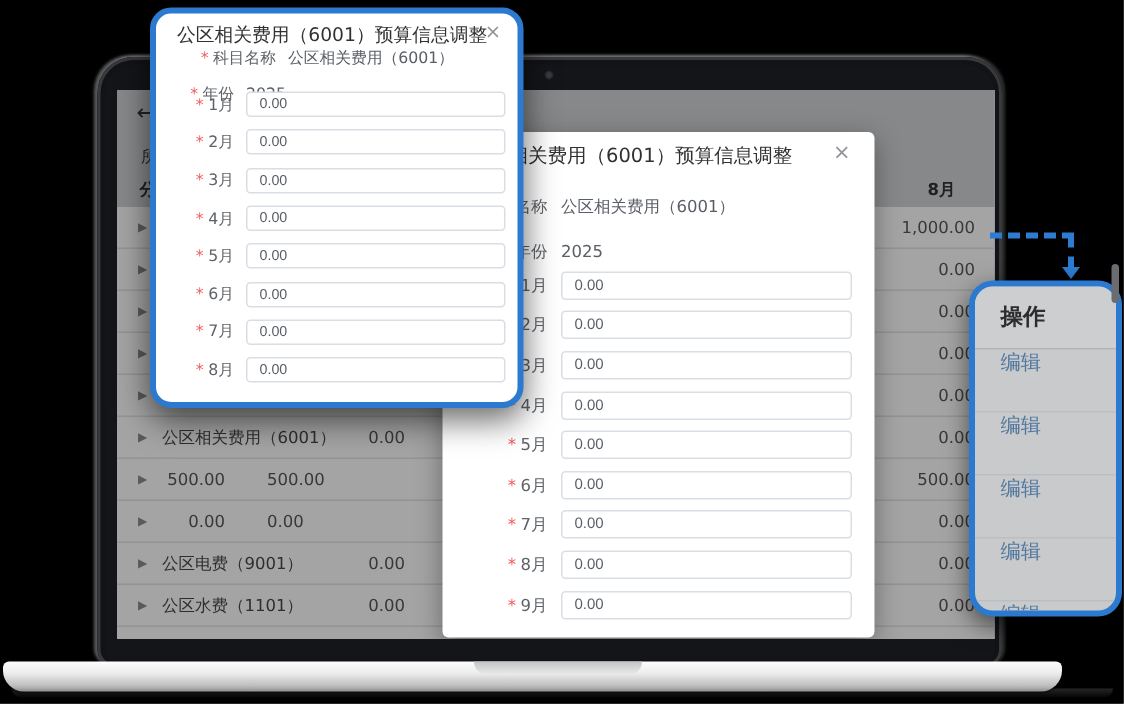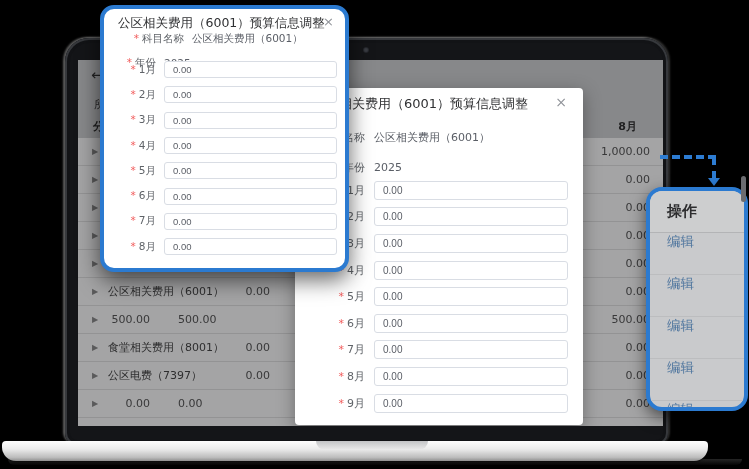--- a/index.html
+++ b/index.html
@@ -169,36 +169,36 @@
 
       <div class="trow">
         <span class="arr">▶</span>
         <span class="tc1">500.00</span>
         <span class="tc2">500.00</span>
         <span class="taug">500.00</span>
       </div>
 
       <div class="trow">
         <span class="arr">▶</span>
-        <span class="tname">食堂相关费用（8001）</span>
-        <span class="tc1">0.00</span>
-        <span class="tc2">0.00</span>
-        <span class="taug">0.00</span>
-      </div>
-
-      <div class="trow">
-        <span class="arr">▶</span>
-        <span class="tname">公区电费（7397）</span>
-        <span class="tc1">0.00</span>
-        <span class="tc2">0.00</span>
-        <span class="taug">0.00</span>
-      </div>
-
-      <div class="trow">
-        <span class="arr">▶</span>
+        <span class="tc1">0.00</span>
+        <span class="tc2">0.00</span>
+        <span class="taug">0.00</span>
+      </div>
+
+      <div class="trow">
+        <span class="arr">▶</span>
+        <span class="tname">公区电费（9001）</span>
+        <span class="tc1">0.00</span>
+        <span class="tc2">0.00</span>
+        <span class="taug">0.00</span>
+      </div>
+
+      <div class="trow">
+        <span class="arr">▶</span>
+        <span class="tname">公区水费（1101）</span>
         <span class="tc1">0.00</span>
         <span class="tc2">0.00</span>
         <span class="taug">0.00</span>
       </div>
 
       <div class="trow">
 
         <span class="tname">绿化人工费（1201）</span>
         <span class="tc1">0.00</span>
         <span class="tc2">0.00</span>

